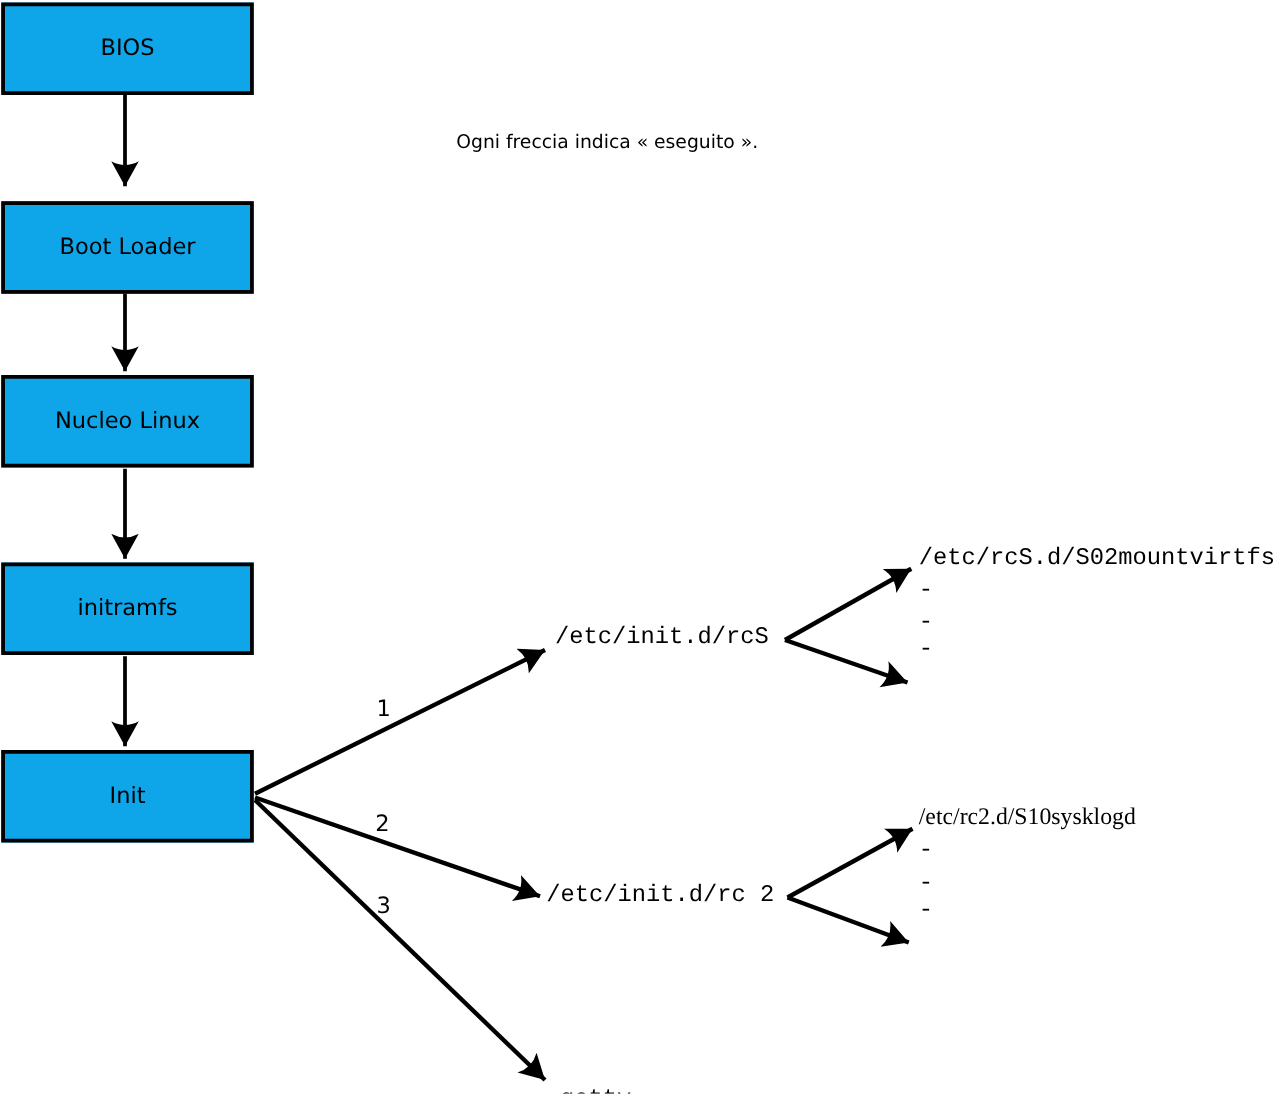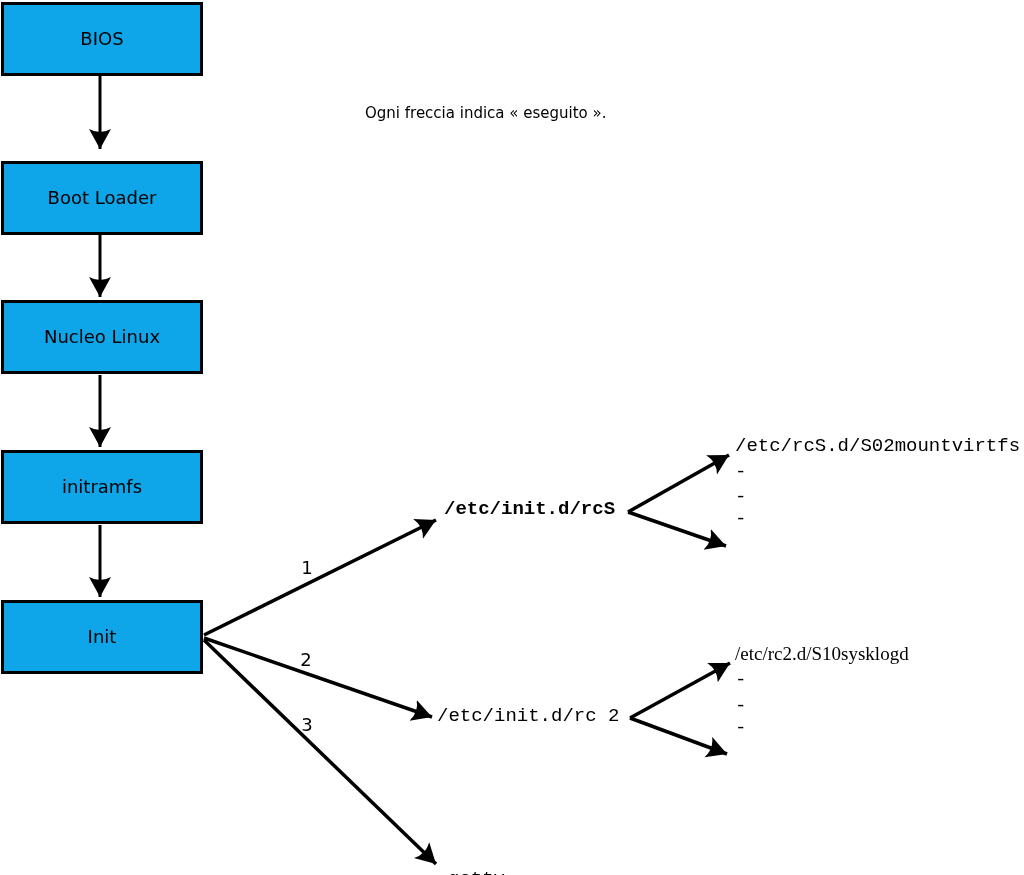--- a/index.html
+++ b/index.html
@@ -66,21 +66,21 @@
     <span>initramfs</span>
   </div>
   <div class="flow-box" style="top:600px;justify-content:center;">
     <span>Init</span>
   </div>
 
   <span class="branch-num" style="left:297px; top:557px;">1</span>
   <span class="branch-num" style="left:296px; top:649px;">2</span>
   <span class="branch-num" style="left:297px; top:714px;">3</span>
 
-  <div class="mono" style="left:444px; top:498px;font-weight:bold;">/etc/init.d/rcS</div>
+  <div class="mono" style="left:444px; top:498px;">/etc/init.d/rcS</div>
   <div class="mono" style="left:437px; top:705px;text-align:right;">/etc/init.d/rc 2</div>
   <div class="mono" style="left:448px; top:851px;margin-top:17px;">getty</div>
 
   <div class="mono" style="left:735px; top:435px;">/etc/rcS.d/S02mountvirtfs</div>
   <div class="mono" style="left:735px; top:461px;">-</div>
   <div class="mono" style="left:735px; top:486px;">-</div>
   <div class="mono" style="left:735px; top:508px;">-</div>
 
   <div class="mono" style="left:735px; top:643px;font-family:Liberation Serif, serif;">/etc/rc2.d/S10sysklogd</div>
   <div class="mono" style="left:735px; top:669px;">-</div>

